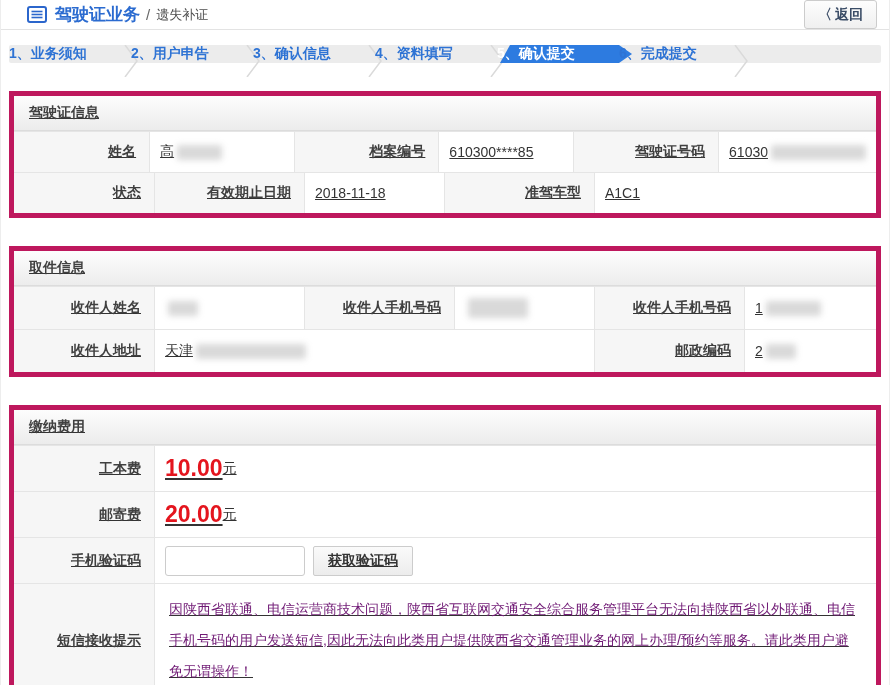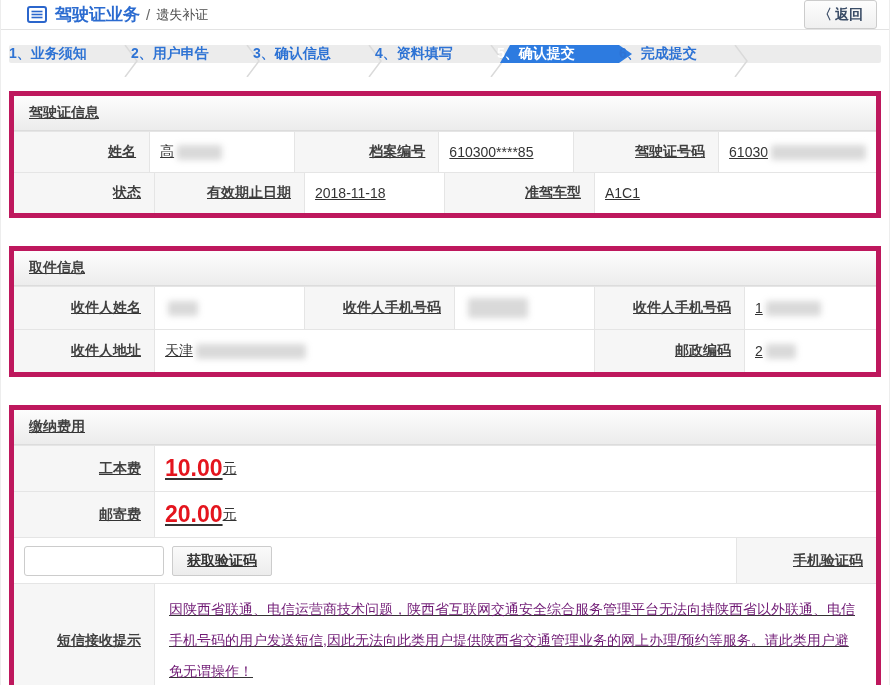--- a/index.html
+++ b/index.html
@@ -195,25 +195,25 @@
       </div>
     </div>
     <div class="trow">
       <div class="cell lab w-lab1">邮寄费</div>
       <div class="cell w-rest">
         <span class="fee-amount">20.00</span>
           <span class="fee-unit">元</span>
       </div>
     </div>
     <div class="trow">
+      <div class="cell lab w-lab1">手机验证码</div>
       <div class="cell w-rest">
         <input class="captcha-input" type="text" value="" style="">
         <button class="captcha-btn">获取验证码</button>
       </div>
-      <div class="cell lab w-lab1">手机验证码</div>
     </div>
     <div class="trow sms-row">
       <div class="cell lab w-lab1">短信接收提示</div>
       <div class="cell w-rest">
         <span class="sms-text">因陕西省联通、电信运营商技术问题，陕西省互联网交通安全综合服务管理平台无法向持陕西省以外联通、电信手机号码的用户发送短信,因此无法向此类用户提供陕西省交通管理业务的网上办理/预约等服务。请此类用户避免无谓操作！</span>
       </div>
     </div>
   </div>
 
   <div class="footer">

